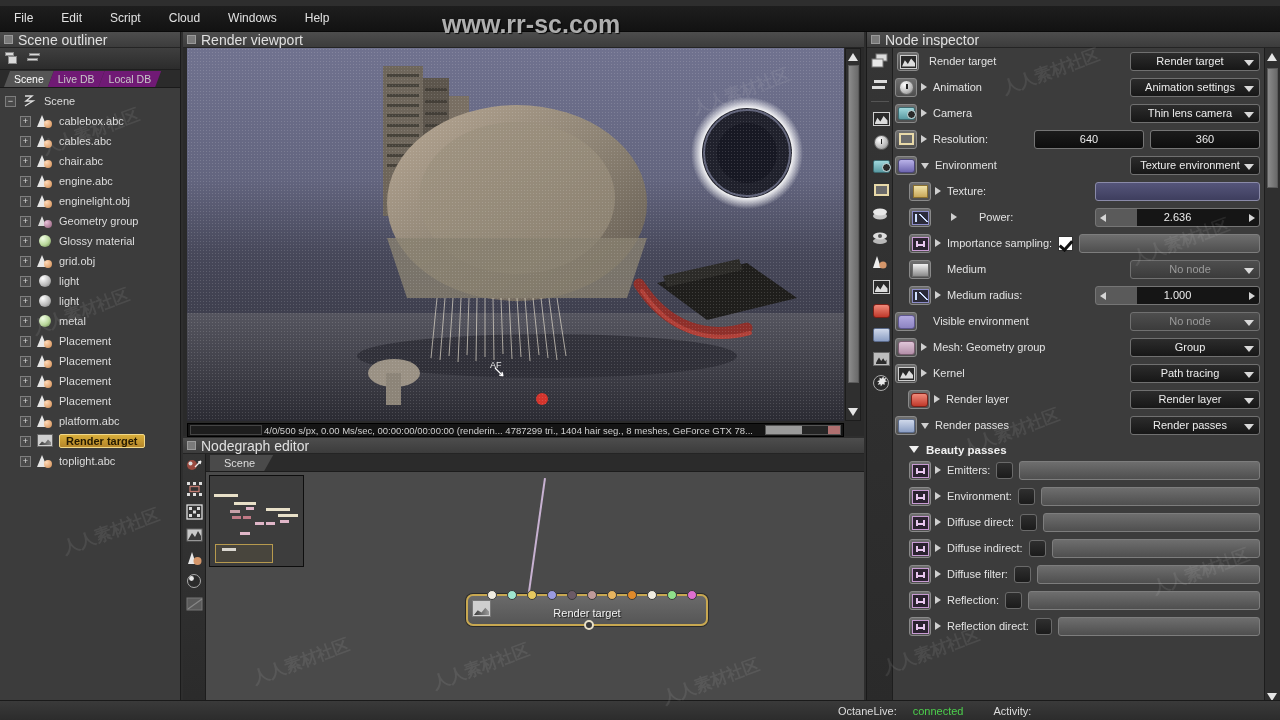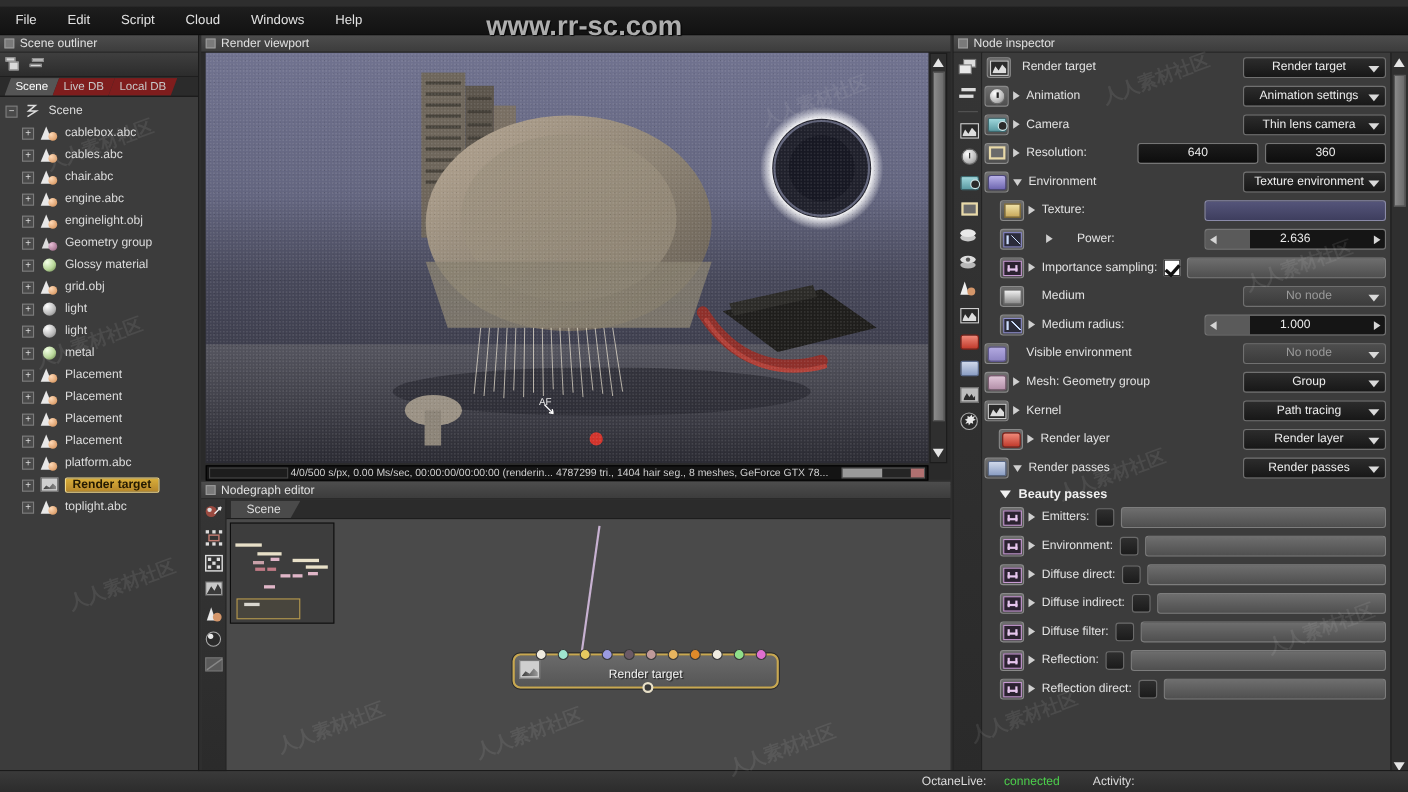--- a/index.html
+++ b/index.html
@@ -21,35 +21,35 @@
            transform:rotate(-20deg);pointer-events:none;z-index:58;font-weight:bold;}
 
   
   #menubar{position:absolute;left:0;top:6px;width:1280px;height:26px;
      background:linear-gradient(#1e1e1e,#121212);border-bottom:1px solid #0a0a0a;z-index:40;}
   #menubar .mi{display:inline-block;padding:5px 14px;color:#e2e2e2;font-size:12px;cursor:default;}
 
   
   .panel-title{height:16px;background:linear-gradient(#4d4d4d,#3c3c3c);
       border-bottom:1px solid #242424;padding-left:4px;display:flex;align-items:center;
-      font-size:11px;color:#e0e0e0;}
+      font-size:14px;color:#e0e0e0;}
   .panel-title .sq{width:9px;height:9px;background:#7a7a7a;border:1px solid #9a9a9a;
       margin-right:5px;display:inline-block;}
 
   
   #outliner{position:absolute;left:0;top:32px;width:181px;height:688px;background:#3c3c3c;
      border-right:1px solid #1b1b1b;}
   #outliner .ol-toolbar{height:22px;background:linear-gradient(#3f3f3f,#2c2c2c);
      border-bottom:1px solid #1e1e1e;display:flex;align-items:center;padding-left:5px;gap:7px;}
   .tbicon{width:15px;height:13px;display:inline-block;position:relative;cursor:pointer;}
   .tbicon .r1,.tbicon .r2{position:absolute;background:#d9d9d9;border:1px solid #888;}
   .ol-tabs{height:18px;display:flex;align-items:flex-end;background:#2b2b2b;
      border-bottom:1px solid #1a1a1a;padding-left:4px;}
   .ol-tab{padding:2px 10px 2px 10px;font-size:10.5px;color:#c8c8c8;
-     background:#7f1d1d;margin-right:-6px;
+     background:#701a75;margin-right:-6px;
      clip-path:polygon(6px 0,100% 0,calc(100% - 6px) 100%,0 100%);cursor:pointer;}
   .ol-tab.active{background:#555;color:#fff;}
   .tree{padding-top:3px;overflow:hidden;height:645px;}
   .trow{height:20px;display:flex;align-items:center;padding-left:5px;font-size:11px;color:#dcdcdc;}
   .trow .exp{width:11px;height:11px;border:1px solid #7d7d7d;background:#4a4a4a;color:#ddd;
      font-size:9px;line-height:9px;text-align:center;margin-right:6px;flex:none;cursor:pointer;}
   .trow .ico{width:16px;height:14px;margin-right:6px;flex:none;position:relative;}
   .trow.sel .lbl{background:linear-gradient(#d9ae3a,#b5862a);color:#241a02;
      border:1px solid #f2d98a;padding:0 6px;border-radius:2px;font-weight:bold;}
   .trow .lbl{white-space:nowrap;}

